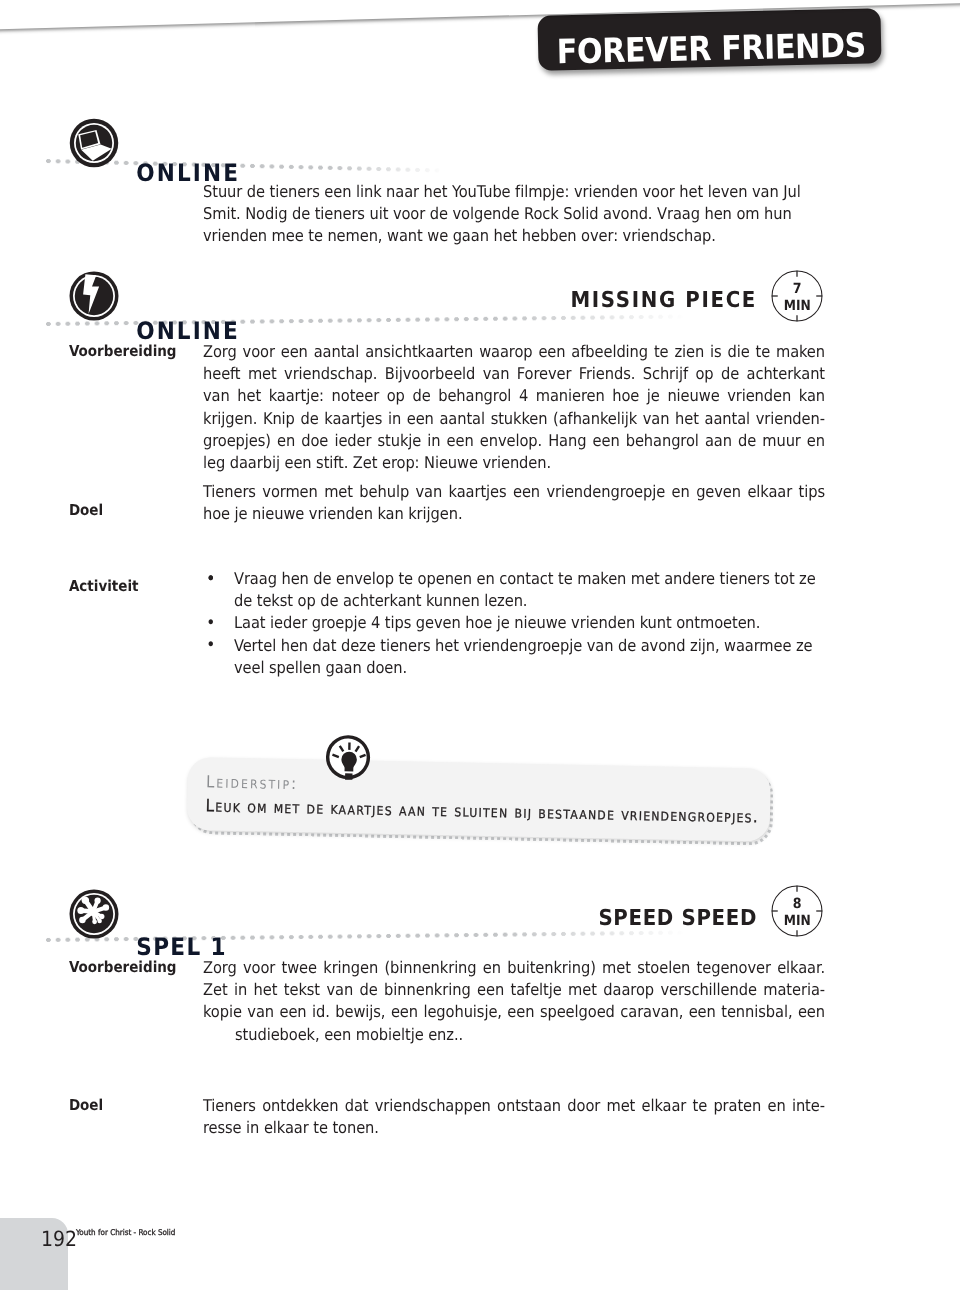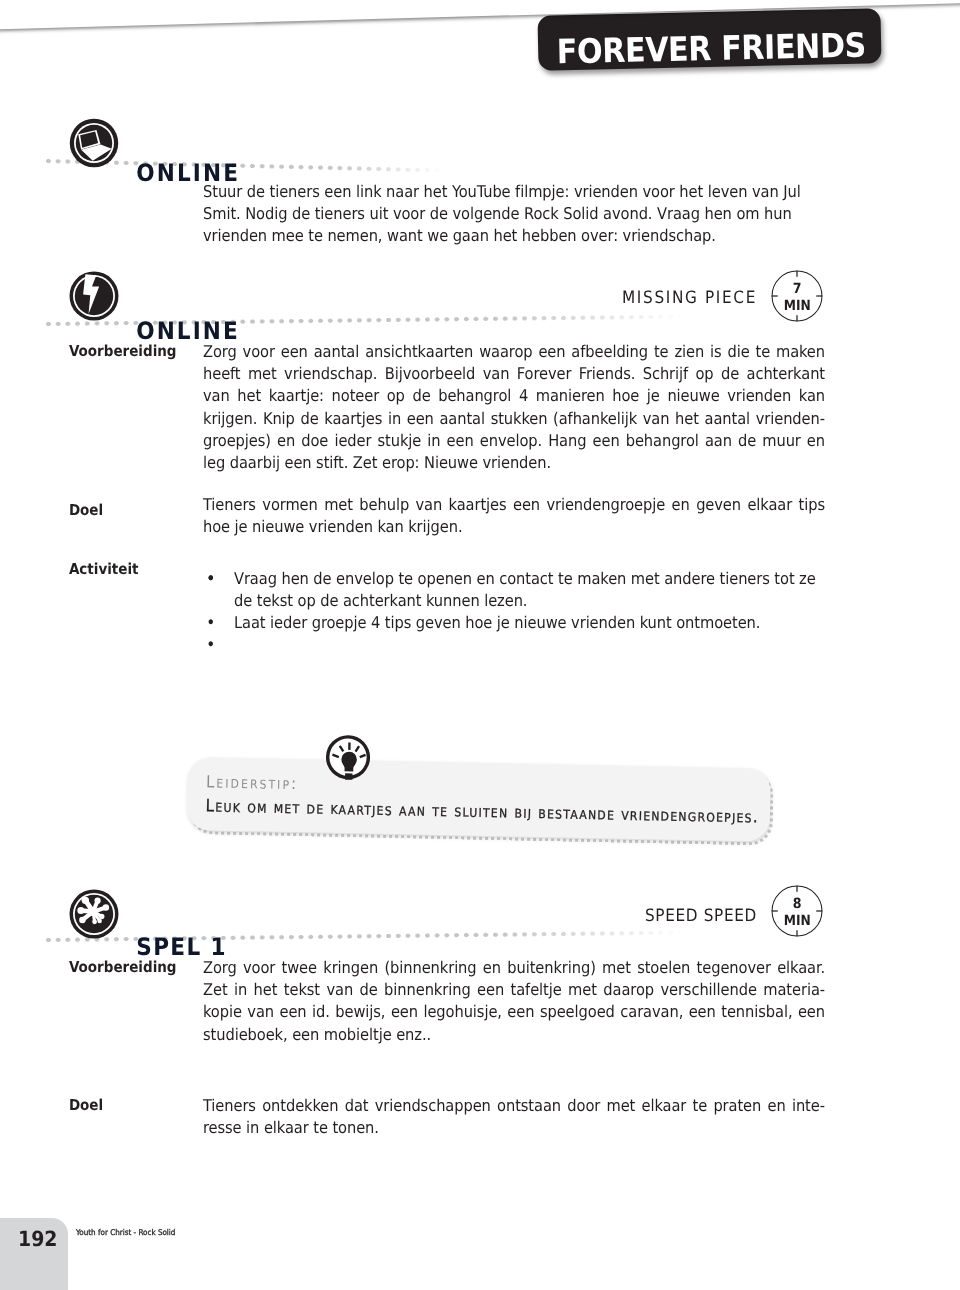--- a/index.html
+++ b/index.html
@@ -18,49 +18,49 @@
   .sec{position:absolute;left:0;width:960px;height:52px;}
   .dots{position:absolute;left:45.5px;height:6px;
      background-image:radial-gradient(circle at 2.4px 3px,#c3c5c7 2.2px, rgba(255,255,255,0) 2.5px);
      background-size:9.72px 6px;background-repeat:repeat-x;transform-origin:left center;
      -webkit-mask-image:linear-gradient(to right, #000 0%, #000 72%, rgba(0,0,0,0) 100%);
      mask-image:linear-gradient(to right, #000 0%, #000 72%, rgba(0,0,0,0) 100%);}
   .sec-icon{position:absolute;left:69px;top:-3px;width:50px;height:50px;}
   .sec-label{position:absolute;left:136.2px;color:#0f172a;font-family:"DejaVu Sans Condensed","Liberation Sans",sans-serif;
      font-weight:bold;font-size:24px;white-space:nowrap;margin-top:28px;}
   .sec-title{position:absolute;top:14px;color:#231f20;font-family:"DejaVu Sans Condensed","Liberation Sans",sans-serif;
-     font-weight:normal;font-size:17px;white-space:nowrap;transform-origin:right top;}
+     font-weight:bold;font-size:22px;white-space:nowrap;transform-origin:right top;}
   .clock{position:absolute;width:52px;height:52px;}
 
   .label{position:absolute;left:68.9px;font-weight:bold;font-size:15px;color:#231f20;letter-spacing:0px;font-family:"DejaVu Sans Condensed","Liberation Sans",sans-serif;}
   .para{position:absolute;left:203px;width:622px;font-size:16.3px;line-height:22.2px;color:#231f20;text-align:justify;
      font-family:"DejaVu Sans Condensed","Liberation Sans",sans-serif;hyphens:manual;-webkit-hyphens:manual;letter-spacing:-0.08px;}
   .para.nj{text-align:left;}
   .para .tl{display:block;white-space:nowrap;text-align:justify;text-align-last:justify;}
-  .para .tl:last-child{text-align-last:left;}
+  .para .tl:last-child{text-align-last:left;margin-left:32px;}
   ul.bl{position:absolute;left:203px;width:622px;margin:0;padding:0;list-style:none;font-size:16.3px;line-height:22.2px;
      color:#231f20;font-family:"DejaVu Sans Condensed","Liberation Sans",sans-serif;letter-spacing:-0.08px;}
   ul.bl li{position:relative;padding-left:31px;}
   ul.bl li .bul{position:absolute;left:3.2px;top:2.5px;font-size:17px;line-height:1;}
 
   .tipwrap{position:absolute;left:187.6px;top:757.3px;width:583px;height:73px;transform:rotate(1.15deg);transform-origin:left top;}
   .tipdots{position:absolute;left:3px;top:4px;width:583px;height:73px;border-radius:23px;
      border:3.4px dotted #c9cbcd;box-sizing:border-box;}
   .tipbox{position:absolute;left:0;top:0;width:583px;height:73px;border-radius:23px;background:#f3f3f3;
      box-shadow:1px 2px 4px rgba(0,0,0,.17);}
   .tiplabel{position:absolute;left:18.6px;top:15px;color:#8a8c8f;font-size:16.5px;letter-spacing:2.1px;
      font-family:"DejaVu Sans Condensed","Liberation Sans",sans-serif;font-variant:small-caps;white-space:nowrap;}
   .tiptext{position:absolute;left:18.6px;top:39px;color:#231f20;font-size:17px;letter-spacing:1.3px;
      font-family:"DejaVu Sans Condensed","Liberation Sans",sans-serif;font-variant:small-caps;white-space:nowrap;
      -webkit-text-stroke:0.3px #231f20;}
   .bulb{position:absolute;left:137px;top:-26px;width:46px;height:46px;}
 
   .pagetab{position:absolute;left:-30px;top:1218px;width:97.5px;height:90px;background:#d4d6d8;border-radius:0 16px 0 0;}
-  .pagenum{position:absolute;left:18px;top:1227px;font-family:"DejaVu Sans Condensed","Liberation Sans",sans-serif;
-     font-weight:bold;font-size:21px;color:#231f20;letter-spacing:0px;}
+  .pagenum{position:absolute;left:41px;top:1227px;font-family:"DejaVu Sans Condensed","Liberation Sans",sans-serif;
+     font-weight:normal;font-size:21px;color:#231f20;letter-spacing:0px;}
   .footer{position:absolute;left:76px;top:1228px;font-size:8px;color:#231f20;letter-spacing:0px;
      font-family:"DejaVu Sans Condensed","Liberation Sans",sans-serif;-webkit-text-stroke:0.28px #231f20;}
 </style>
 </head>
 <body>
 
 <div class="page">
 
  <div class="topstrip"></div>
  <div class="banner">
@@ -108,28 +108,28 @@
       <text x="50.5" y="44" text-anchor="middle" font-family="DejaVu Sans Condensed" font-weight="bold" font-size="27" fill="#231f20">7</text>
       <text x="50.5" y="76" text-anchor="middle" font-family="DejaVu Sans Condensed" font-weight="bold" font-size="27" fill="#231f20" textLength="52" lengthAdjust="spacingAndGlyphs">MIN</text>
      </svg>
    </div>
  </div>
 
  <div class="label" style="top:342px">Voorbereiding</div>
  <div class="para" style="top:341px">Zorg voor een aantal ansichtkaarten waarop een afbeelding te zien is die te maken heeft met vriendschap. Bijvoorbeeld van Forever Friends. Schrijf op de achterkant van het kaartje: noteer op de behangrol 4 manieren hoe je nieuwe vrienden kan krijgen. Knip de kaartjes in een aantal stukken (afhankelijk van het aantal vrienden­groepjes) en doe ieder stukje in een envelop. Hang een behangrol aan de muur en leg daarbij een stift. Zet erop: Nieuwe vrienden.</div>
 
  <div class="label" style="top:501px">Doel</div>
- <div class="para" style="top:494px">Tieners vormen met behulp van kaartjes een vriendengroepje en geven elkaar tips hoe je nieuwe vrienden kan krijgen.</div>
-
- <div class="label" style="top:560px">Activiteit</div>
+ <div class="para" style="top:481px">Tieners vormen met behulp van kaartjes een vriendengroepje en geven elkaar tips hoe je nieuwe vrienden kan krijgen.</div>
+
+ <div class="label" style="top:577px">Activiteit</div>
  <ul class="bl" style="top:568px">
    <li><span class="bul">•</span></li>
    <li><span class="bul">•</span><span>Vraag hen de envelop te openen en contact te maken met andere tieners tot ze de tekst op de achterkant kunnen lezen.</span></li>
    <li><span class="bul">•</span><span>Laat ieder groepje 4 tips geven hoe je nieuwe vrienden kunt ontmoeten.</span></li>
-   <li><span class="bul">•</span></li>
+   <li><span class="bul">•</span><span>Vertel hen dat deze tieners het vriendengroepje van de avond zijn, waarmee ze veel spellen gaan doen.</span></li>
  </ul>
 
  <div class="tipwrap">
    <div class="tipdots"></div>
    <div class="tipbox"></div>
    <div class="tiplabel">Leiderstip:</div>
    <div class="tiptext">Leuk om met de kaartjes aan te sluiten bij bestaande vriendengroepjes.</div>
    <div class="bulb">
      <svg viewBox="0 0 100 100" width="100%" height="100%">
       <circle cx="50" cy="50" r="48" fill="#231f20"></circle>

